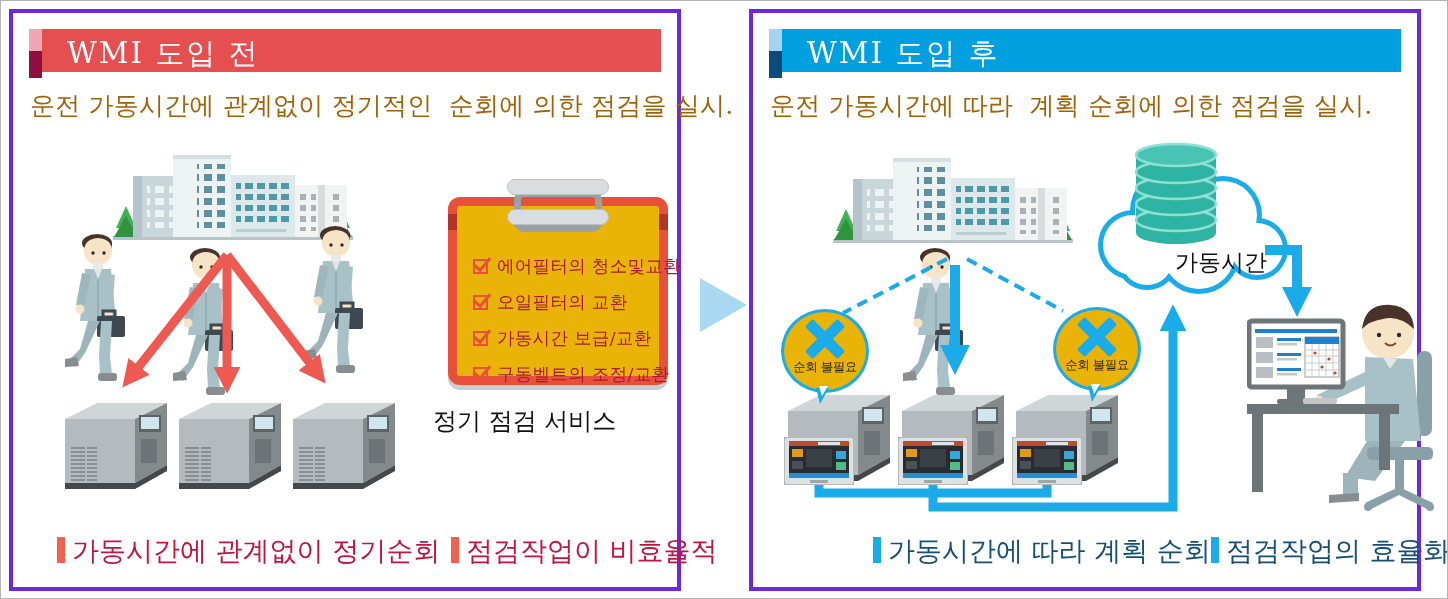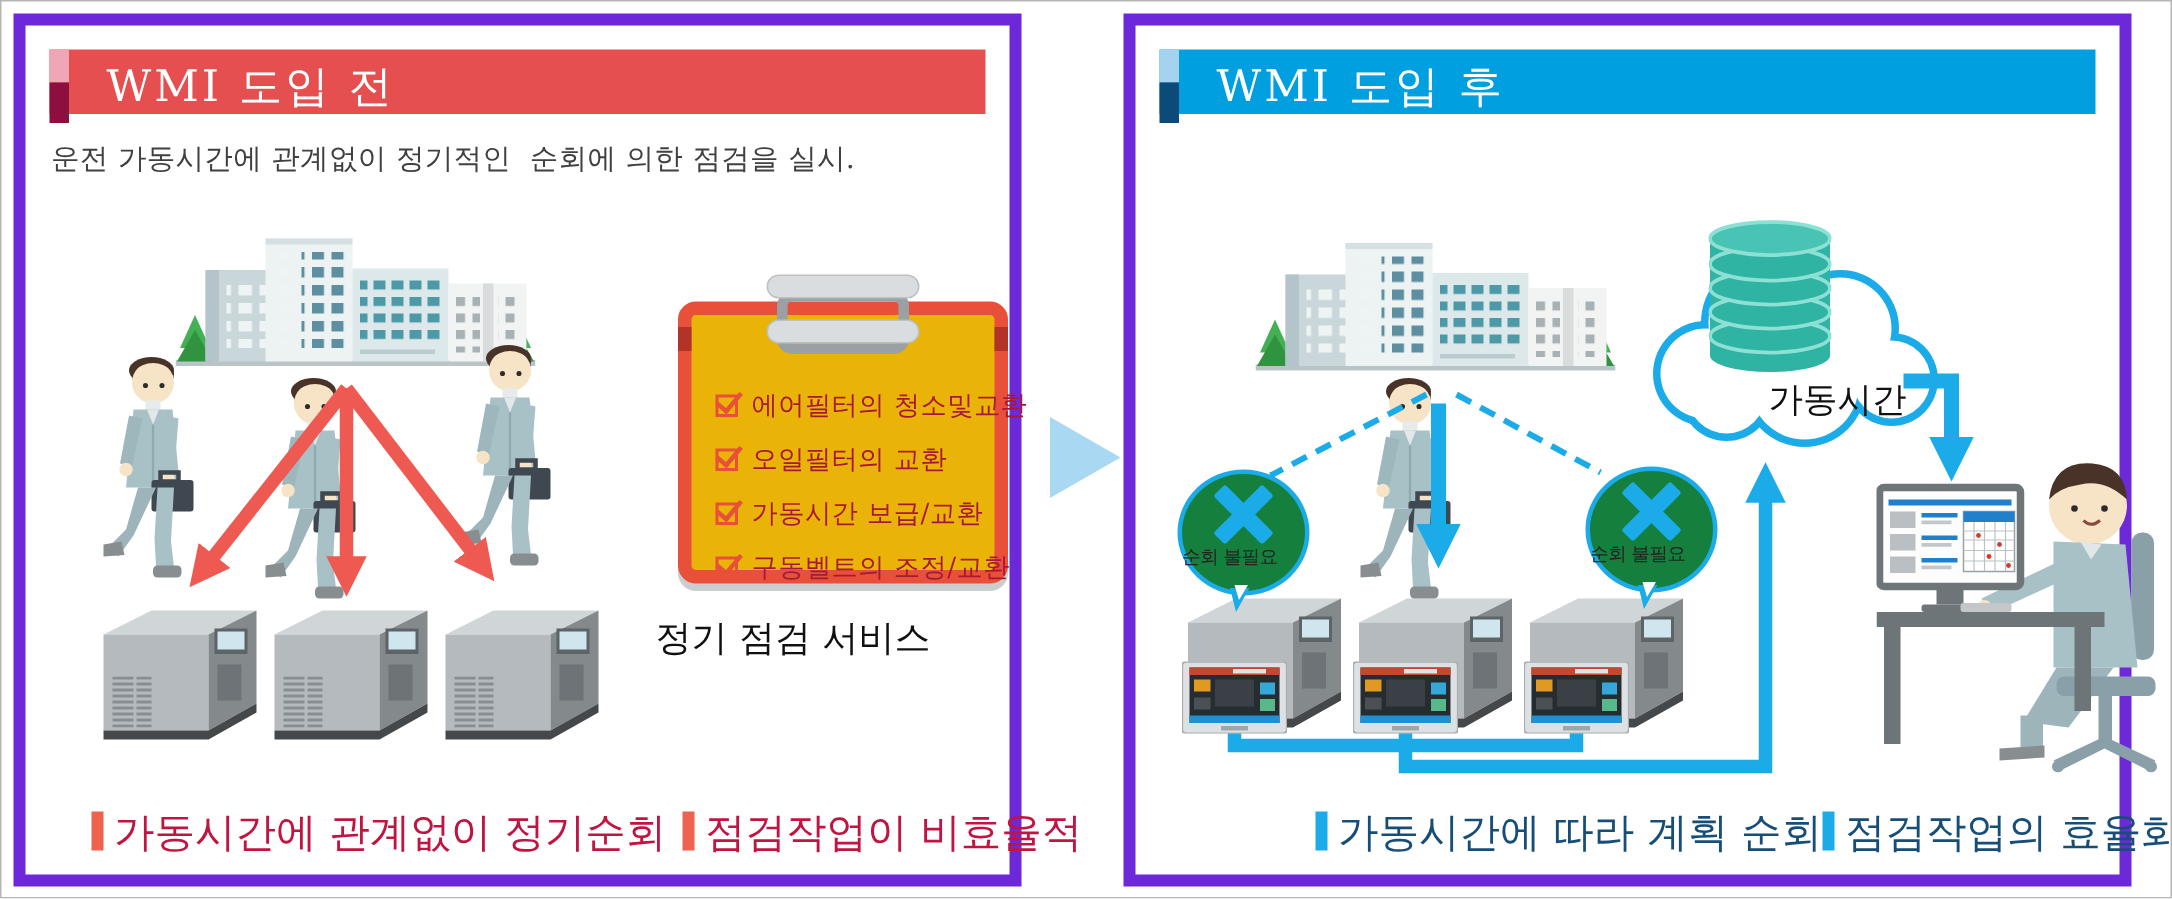--- a/index.html
+++ b/index.html
@@ -1,35 +1,35 @@
 <!DOCTYPE html>
 <html><head>
 <meta charset="utf-8">
 <style>
   * { box-sizing: border-box; margin: 0; padding: 0; }
   body { background:#fff; font-family:"DejaVu Serif","Liberation Serif",serif; }
   .canvas { position:relative; width:1448px; height:599px; background:#fff; border:1px solid #b5b5b5; overflow:hidden; }
 
-  .panel { position:absolute; top:8px; width:672px; height:582px; border:8px solid #6d28d9; background:#fff; }
+  .panel { position:absolute; top:8px; width:672px; height:582px; border:4px solid #6d28d9; background:#fff; }
   .panel.before { left:8px; }
   .panel.after  { left:748px; }
 
   
   .hdr { position:absolute; left:16px; right:16px; top:16px; height:43px; }
   .hdr .bg { position:absolute; inset:0; }
   .before .hdr .bg { background:#e64f4f; }
   .after  .hdr .bg { background:#009fe0; }
   .hdr .accent { position:absolute; left:0; top:0; width:13px; height:49px; z-index:2; }
   .hdr .accent .a1 { height:22px; }
   .hdr .accent .a2 { height:27px; }
   .before .accent .a1 { background:#efa6b5; } .before .accent .a2 { background:#8e0f3f; }
   .after  .accent .a1 { background:#a5d3ef; } .after  .accent .a2 { background:#0c4a7a; }
   .hdr .ttl { position:absolute; left:38px; top:5px; color:#fff; font-size:29px; letter-spacing:2px; white-space:pre; }
 
-  .subtitle { position:absolute; left:17px; top:76px; font-size:19px; color:#404040; white-space:pre; letter-spacing:0.2px; }
+  .subtitle { position:absolute; left:17px; top:76px; font-size:25px; color:#a16207; white-space:pre; letter-spacing:0.2px; }
 
   .abs { position:absolute; }
 
   
   .clipboard { position:absolute; left:435px; top:184px; width:220px; height:188px; background:#eab308;
                border:9px solid #e8503a; border-radius:12px; box-shadow:0 5px 0 rgba(160,166,168,.55); }
   .clipboard .tab { position:absolute; top:8px; width:9px; height:16px; background:#b23327; }
   .clipboard .tab.l { left:-9px; } .clipboard .tab.r { right:-9px; }
   .clip-ring { position:absolute; top:-16px; left:50%; transform:translateX(-50%); width:88px; height:42px;
                border:7px solid #9aa0a3; border-radius:10px; background:transparent; }
@@ -48,21 +48,21 @@
   .before .footline { color:#c01441; }
   .after  .footline { color:#164e78; }
   .bar { display:inline-block; width:8px; height:26px; margin-right:7px; vertical-align:-3px; }
   .before .bar { background:#ee6250; }
   .after  .bar { background:#1aabe8; }
 
   
   .cloud-label { position:absolute; left:338px; top:234px; width:176px; text-align:right; font-size:23px; color:#101010; white-space:pre; z-index:4; }
 
   
-  .bubble { position:absolute; width:88px; height:84px; background:#15803d; border:3.5px solid #1aabe8; border-radius:50%; text-align:left; z-index:6; }
+  .bubble { position:absolute; width:88px; height:84px; background:#eab308; border:3.5px solid #1aabe8; border-radius:50%; text-align:center; z-index:6; }
   .bubble::after { content:""; position:absolute; bottom:-14px; left:32px; width:0; height:0;
                    border-top:16px solid #1aabe8; border-left:4px solid transparent; border-right:9px solid transparent; }
   .bubble::before { content:""; position:absolute; bottom:-6px; left:35px; width:0; height:0; z-index:1;
                    border-top:10px solid #fff; border-left:3px solid transparent; border-right:6px solid transparent; }
   .xmark { position:relative; width:46px; height:40px; margin:7px auto 0; }
   .xmark i { position:absolute; left:50%; top:50%; width:46px; height:11px; background:#1aabe8; border-radius:2px; display:block; }
   .xmark i.x1 { transform:translate(-50%,-50%) rotate(45deg); }
   .xmark i.x2 { transform:translate(-50%,-50%) rotate(-45deg); }
   .bubble-label { font-size:12.5px; color:#222; letter-spacing:-0.5px; white-space:pre; }
 
@@ -312,20 +312,21 @@
 
   <section class="panel after">
     <div class="hdr">
       <div class="bg"></div>
       <div class="accent">
         <div class="a1"></div>
         <div class="a2"></div>
       </div>
       <div class="ttl">WMI 도입 후</div>
     </div>
+    <div class="subtitle">운전 가동시간에 따라  계획 순회에 의한 점검을 실시.</div>
 
     <svg class="abs z1" style="left:80px;top:140px" width="240" height="95" viewBox="0 0 240 95">
         <use href="#sym-building"></use>
       </svg>
 
     <svg class="abs z2" style="left:328px;top:150px" width="216" height="136" viewBox="0 0 216 136">
         <use href="#sym-cloud"></use>
       </svg>
     <svg class="abs z3" style="left:382px;top:128px" width="82" height="104" viewBox="0 0 82 104">
         <use href="#sym-database"></use>

